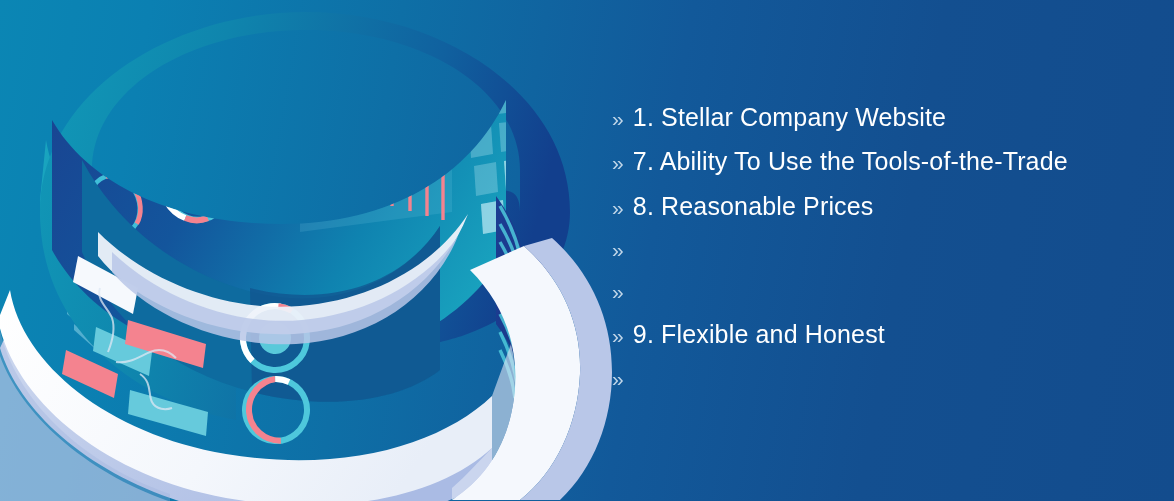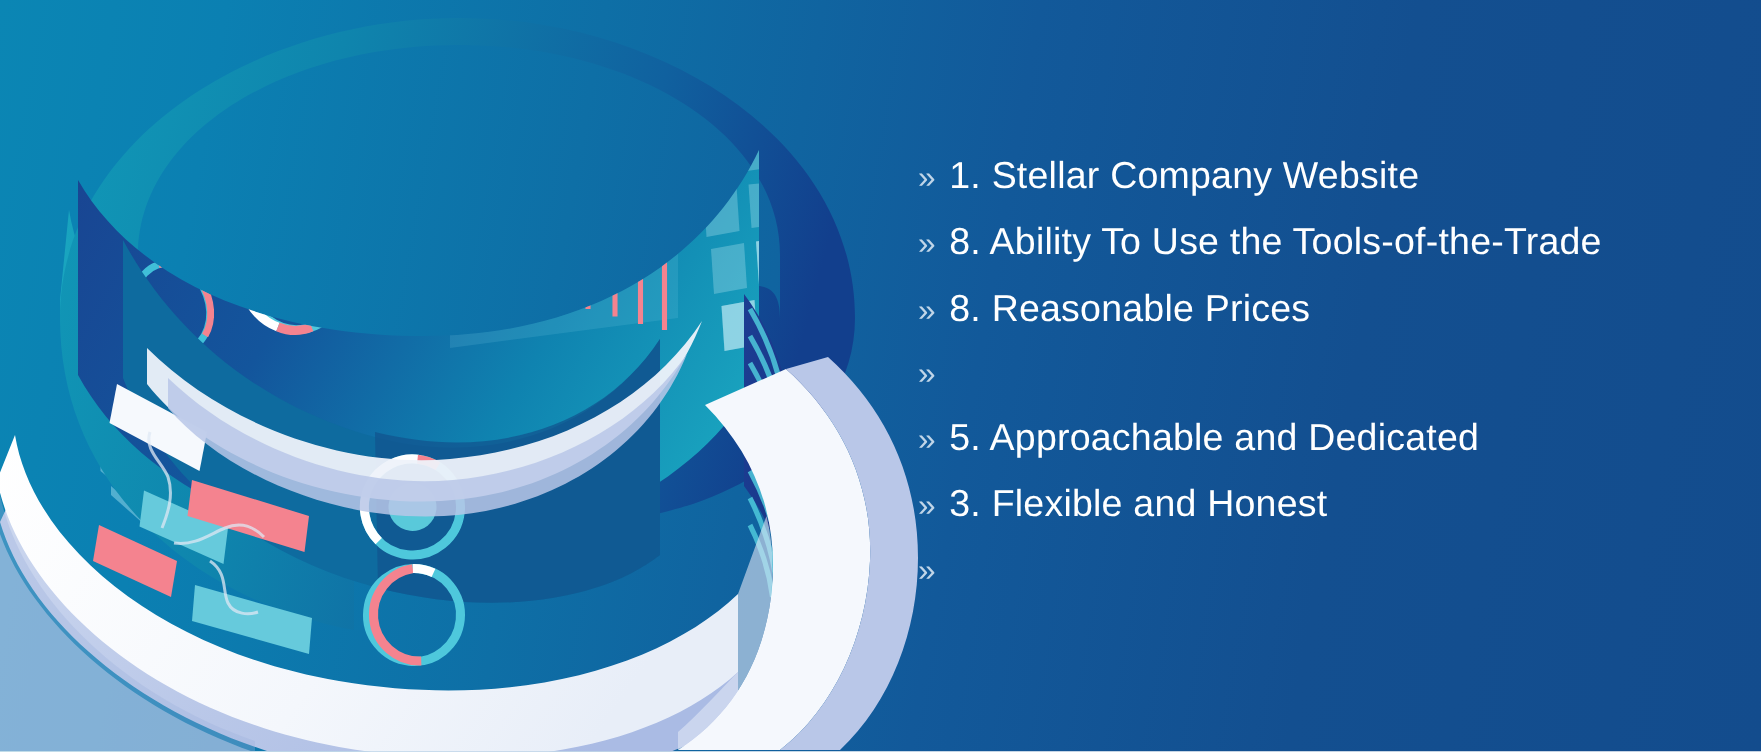--- a/index.html
+++ b/index.html
@@ -288,40 +288,39 @@
 
   <div id="list">
 
     <div class="li">
       <span class="chev">»</span>
       <span class="litxt">1. Stellar Company Website</span>
     </div>
 
     <div class="li">
       <span class="chev">»</span>
-      <span class="litxt">8. Ability To Use the Tools-of-the-Trade</span>
+      <span class="litxt">7. Ability To Use the Tools-of-the-Trade</span>
     </div>
 
     <div class="li">
       <span class="chev">»</span>
       <span class="litxt">8. Reasonable Prices</span>
     </div>
 
     <div class="li">
       <span class="chev">»</span>
     </div>
 
     <div class="li">
       <span class="chev">»</span>
-      <span class="litxt">5. Approachable and Dedicated</span>
-    </div>
-
-    <div class="li">
-      <span class="chev">»</span>
-      <span class="litxt">3. Flexible and Honest</span>
+    </div>
+
+    <div class="li">
+      <span class="chev">»</span>
+      <span class="litxt">9. Flexible and Honest</span>
     </div>
 
     <div class="li">
       <span class="chev">»</span>
     </div>
 
   </div>
 </div>
 
 </body></html>

